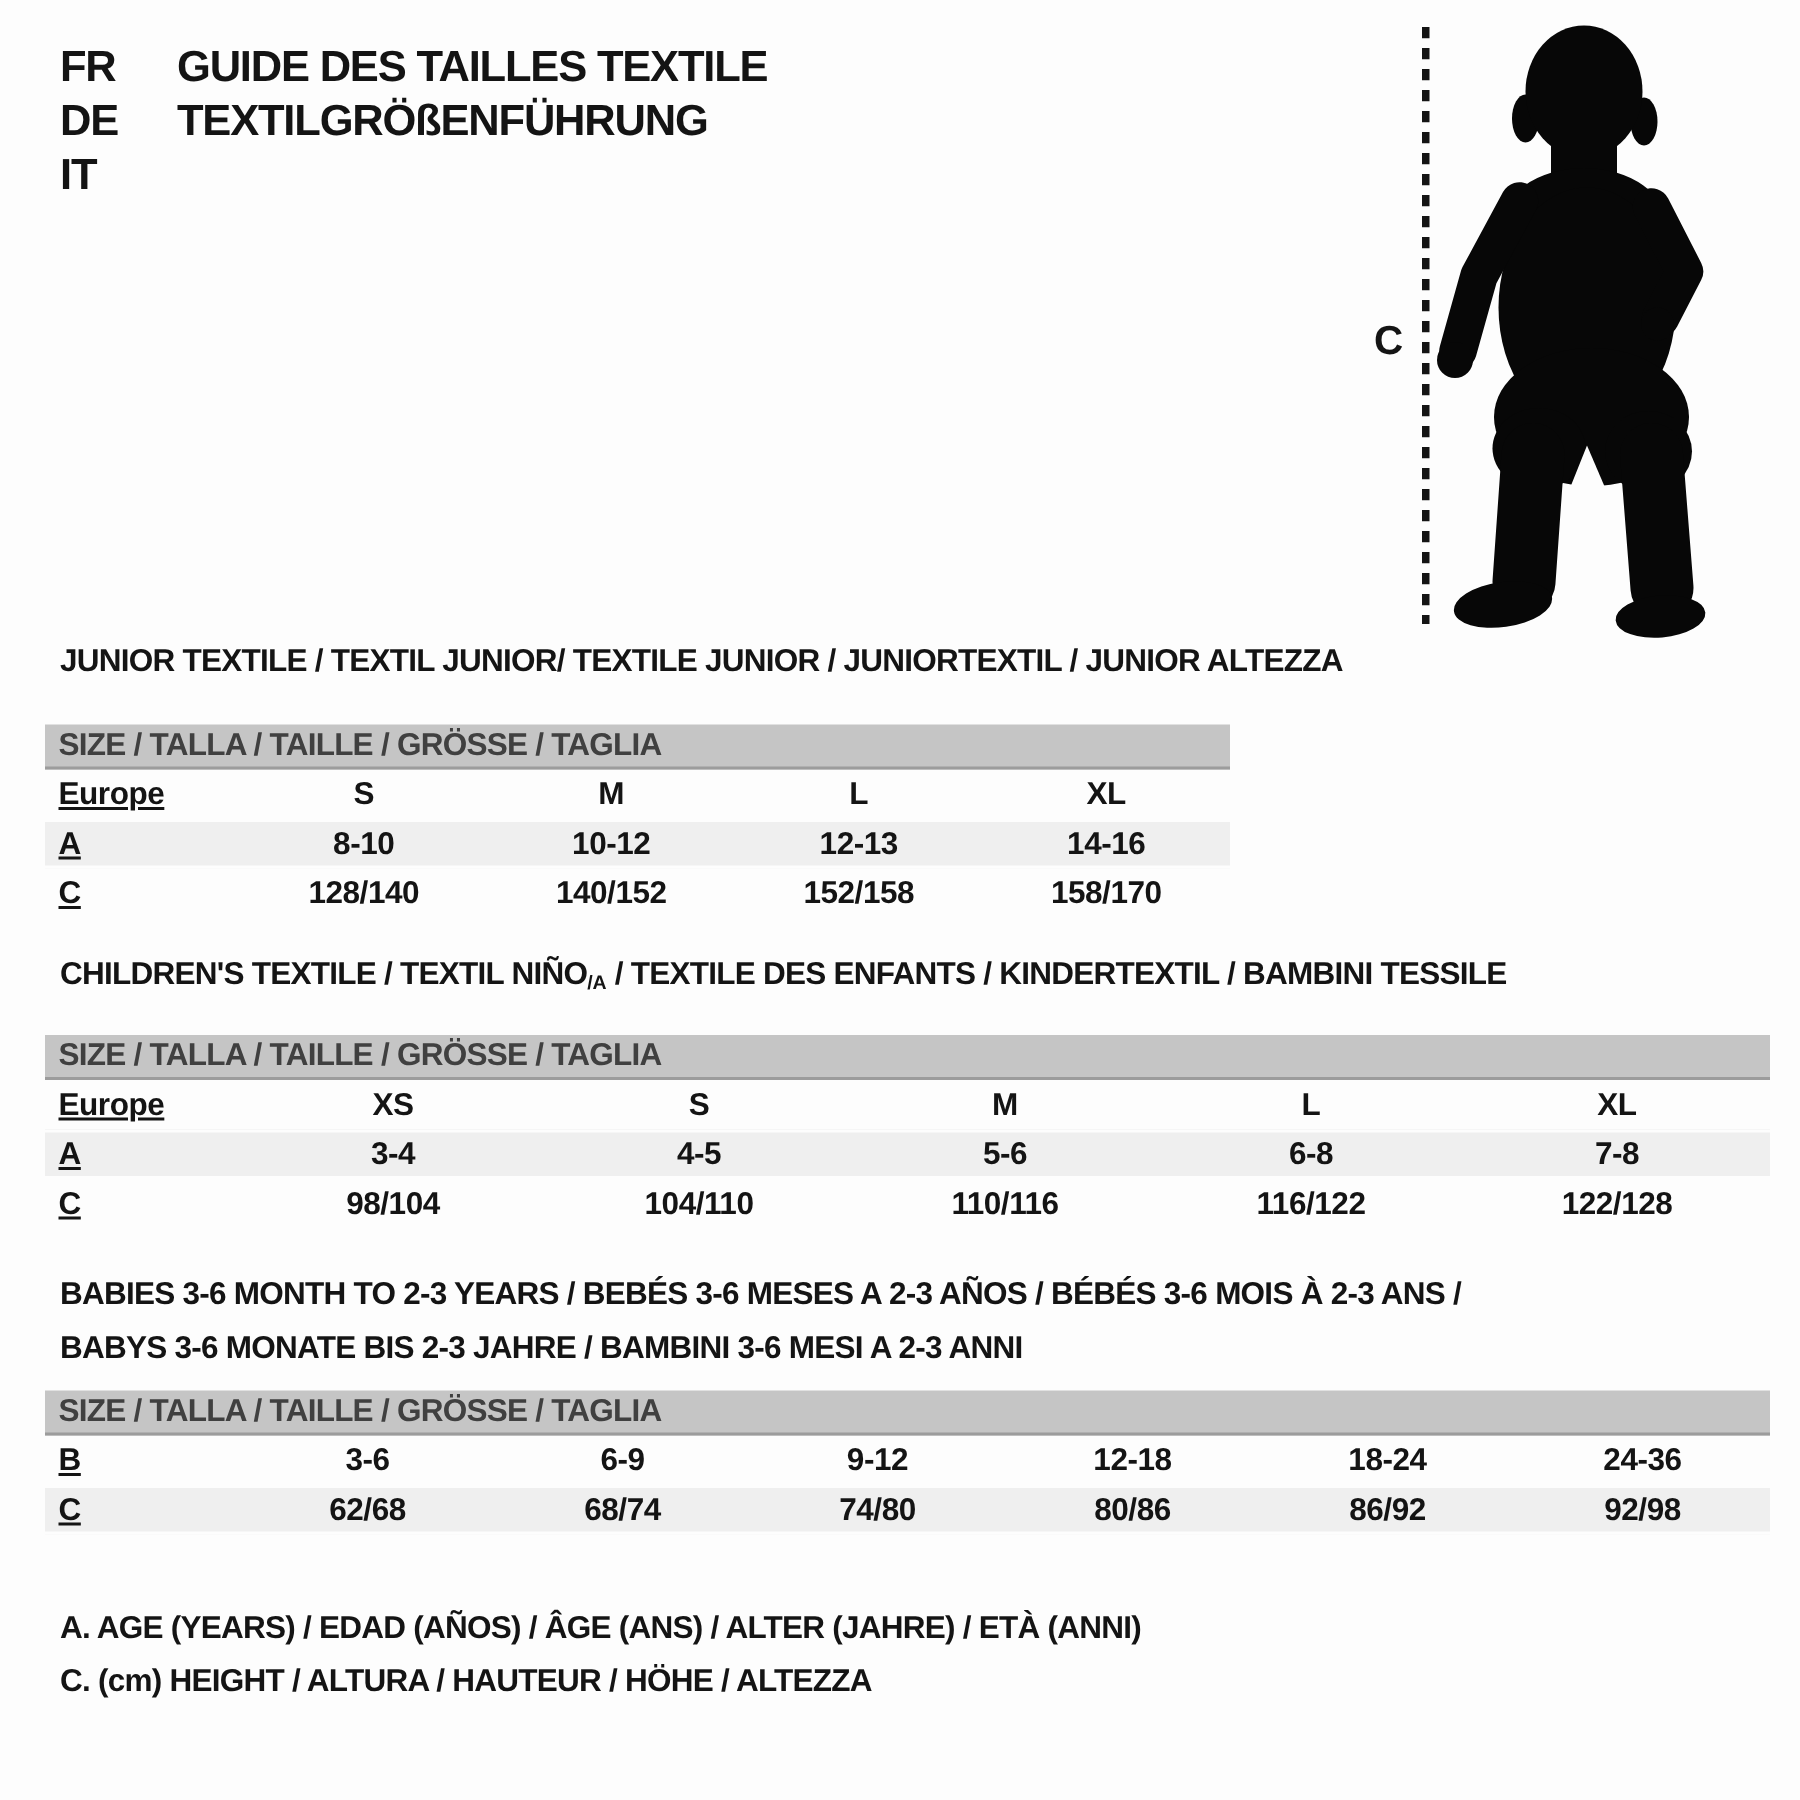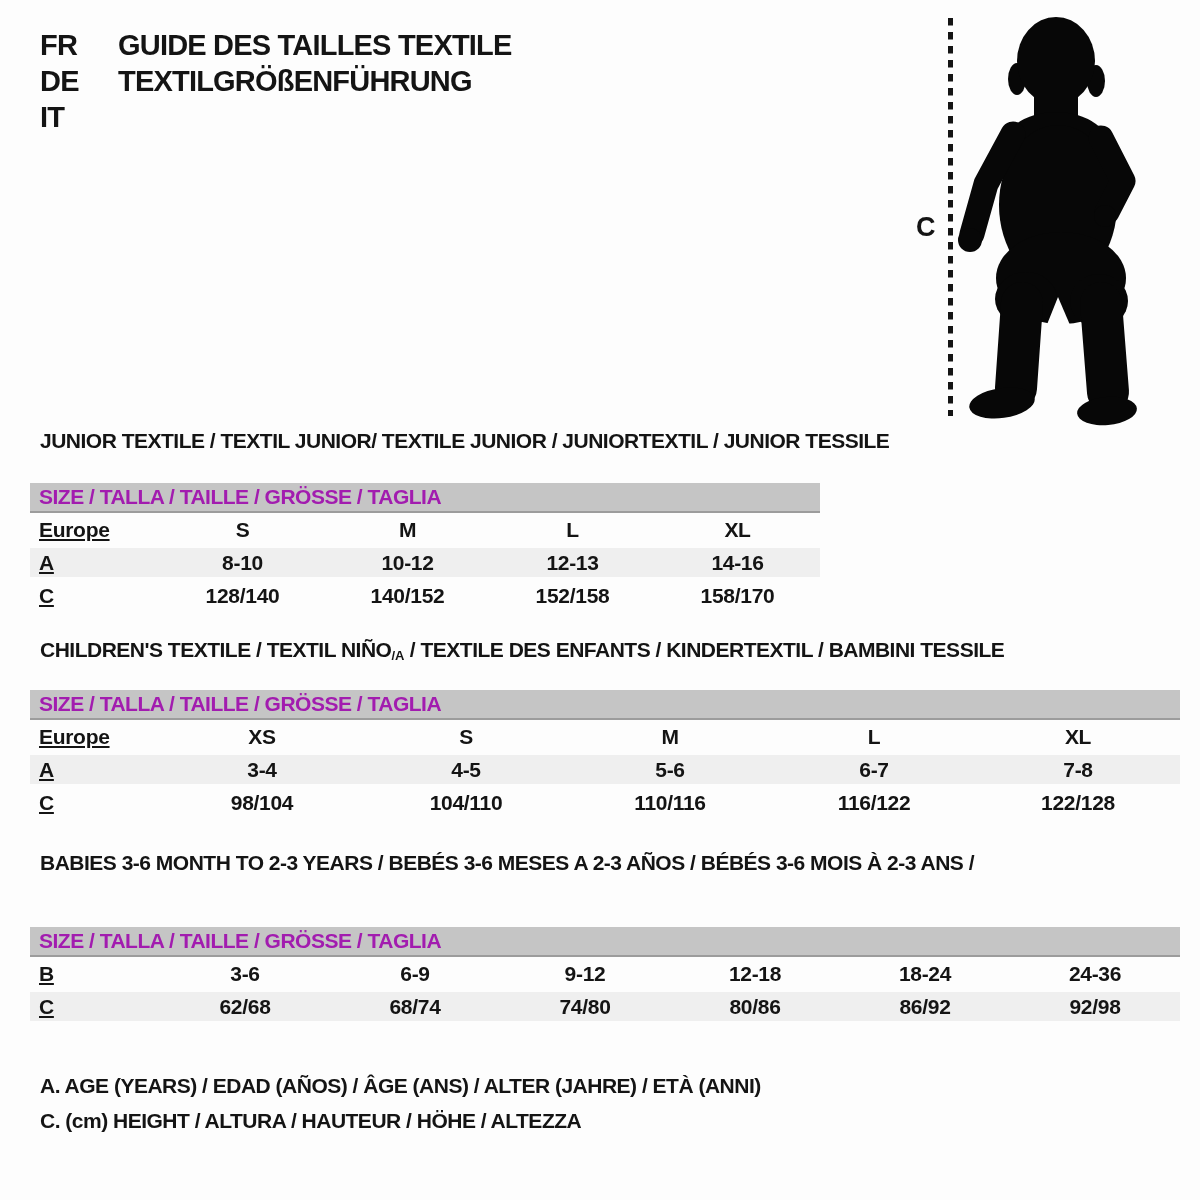--- a/index.html
+++ b/index.html
@@ -38,21 +38,21 @@
   .title .sub{font-size:13px;position:relative;top:3px;letter-spacing:0;}
   .title.two-line{line-height:36px;}
   
   .size-table{position:absolute;left:30px;}
   .w-junior{width:790px;}
   .w-full{width:1150px;}
   .thead{
     height:30px;background:var(--table-header-bg);
     border-bottom:2px solid var(--table-header-edge);
     display:flex;align-items:center;padding-left:9px;
-    font-size:21px;letter-spacing:-0.5px;color:#a21caf;
+    font-size:21px;letter-spacing:-0.5px;color:#404040;
   }
   .trow{display:grid;height:33px;align-items:center;font-size:21px;letter-spacing:-0.3px;}
   .cols4{grid-template-columns:130px repeat(4,1fr);}
   .cols5{grid-template-columns:130px repeat(5,1fr);}
   .cols6{grid-template-columns:130px repeat(6,1fr);}
   .rlabel{padding-left:9px;text-decoration:underline;}
   .cell{text-align:center;}
   .shaded{
     background:var(--row-alt-bg);
     box-shadow:inset 0 2px 0 var(--page-bg),inset 0 -2px 0 var(--page-bg);
@@ -96,21 +96,21 @@
     <ellipse cx="1026" cy="299" rx="31" ry="27"></ellipse>
     <ellipse cx="1099" cy="301" rx="29" ry="27"></ellipse>
     <path class="notch" d="M1044,332 L1058,297 L1073,332 Z"></path>
     <path class="leg" d="M1022,303 L1016,388"></path>
     <path class="leg" d="M1101,303 L1108,392"></path>
     <ellipse cx="1002" cy="403" rx="33" ry="15" transform="rotate(-8 1002 403)"></ellipse>
     <ellipse cx="1107" cy="411" rx="30" ry="14" transform="rotate(-5 1107 411)"></ellipse>
   </g>
 </svg>
 
-<h2 class="title" style="top:429px">JUNIOR TEXTILE / TEXTIL JUNIOR/ TEXTILE JUNIOR / JUNIORTEXTIL / JUNIOR TESSILE</h2>
+<h2 class="title" style="top:429px">JUNIOR TEXTILE / TEXTIL JUNIOR/ TEXTILE JUNIOR / JUNIORTEXTIL / JUNIOR ALTEZZA</h2>
 <div class="size-table w-junior" style="top:483px">
   <div class="thead">SIZE / TALLA / TAILLE / GRÖSSE / TAGLIA</div>
   <div class="trow cols4">
     <span class="rlabel">Europe</span>
     <span class="cell">S</span>
     <span class="cell">M</span>
     <span class="cell">L</span>
     <span class="cell">XL</span>
   </div>
   <div class="trow cols4 shaded">
@@ -138,35 +138,36 @@
     <span class="cell">S</span>
     <span class="cell">M</span>
     <span class="cell">L</span>
     <span class="cell">XL</span>
   </div>
   <div class="trow cols5 shaded">
     <span class="rlabel">A</span>
     <span class="cell">3-4</span>
     <span class="cell">4-5</span>
     <span class="cell">5-6</span>
-    <span class="cell">6-7</span>
+    <span class="cell">6-8</span>
     <span class="cell">7-8</span>
   </div>
   <div class="trow cols5">
     <span class="rlabel">C</span>
     <span class="cell">98/104</span>
     <span class="cell">104/110</span>
     <span class="cell">110/116</span>
     <span class="cell">116/122</span>
     <span class="cell">122/128</span>
   </div>
 </div>
 
 <h2 class="title two-line" style="top:845px">
   <span style="display:block">BABIES 3-6 MONTH TO 2-3 YEARS / BEBÉS 3-6 MESES A 2-3 AÑOS / BÉBÉS 3-6 MOIS À 2-3 ANS /</span>
+  <span style="display:block">BABYS 3-6 MONATE BIS 2-3 JAHRE / BAMBINI 3-6 MESI A 2-3 ANNI</span>
 </h2>
 <div class="size-table w-full" style="top:927px">
   <div class="thead">SIZE / TALLA / TAILLE / GRÖSSE / TAGLIA</div>
   <div class="trow cols6">
     <span class="rlabel">B</span>
     <span class="cell">3-6</span>
     <span class="cell">6-9</span>
     <span class="cell">9-12</span>
     <span class="cell">12-18</span>
     <span class="cell">18-24</span>

